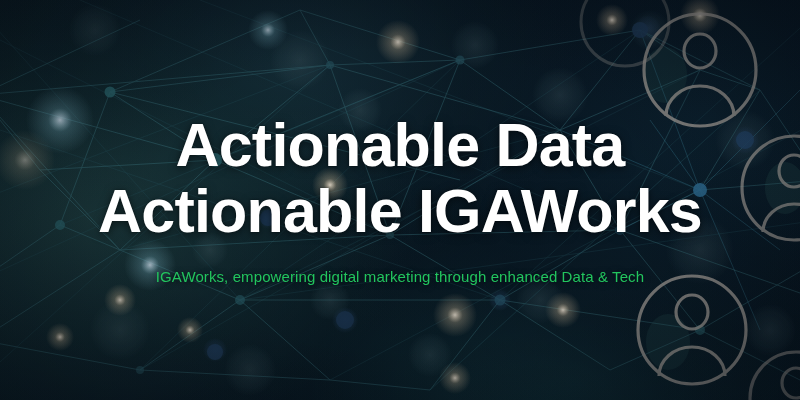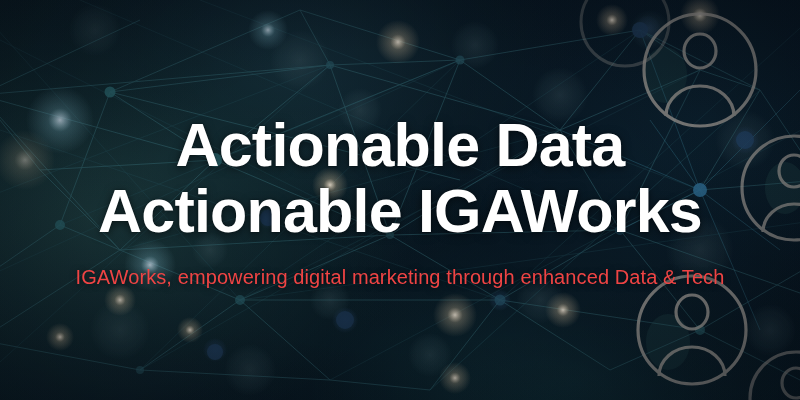--- a/index.html
+++ b/index.html
@@ -65,22 +65,22 @@
     line-height: 66px;
     letter-spacing: -0.8px;
     text-shadow: 0 2px 10px rgba(0,0,0,0.55), 0 0 2px rgba(0,0,0,0.4);
     margin: 0;
     padding: 0;
   }
   .headline-line { display: block; white-space: nowrap; }
 
   .subtitle {
     margin-top: 21px;
-    color: #ef4444;
-    font-size: 20px;
+    color: #22c55e;
+    font-size: 15px;
     font-weight: 400;
     letter-spacing: 0.1px;
     line-height: 24px;
     white-space: nowrap;
     text-shadow: 0 1px 6px rgba(0,0,0,0.6);
   }
 </style>
 </head>
 <body>
 

